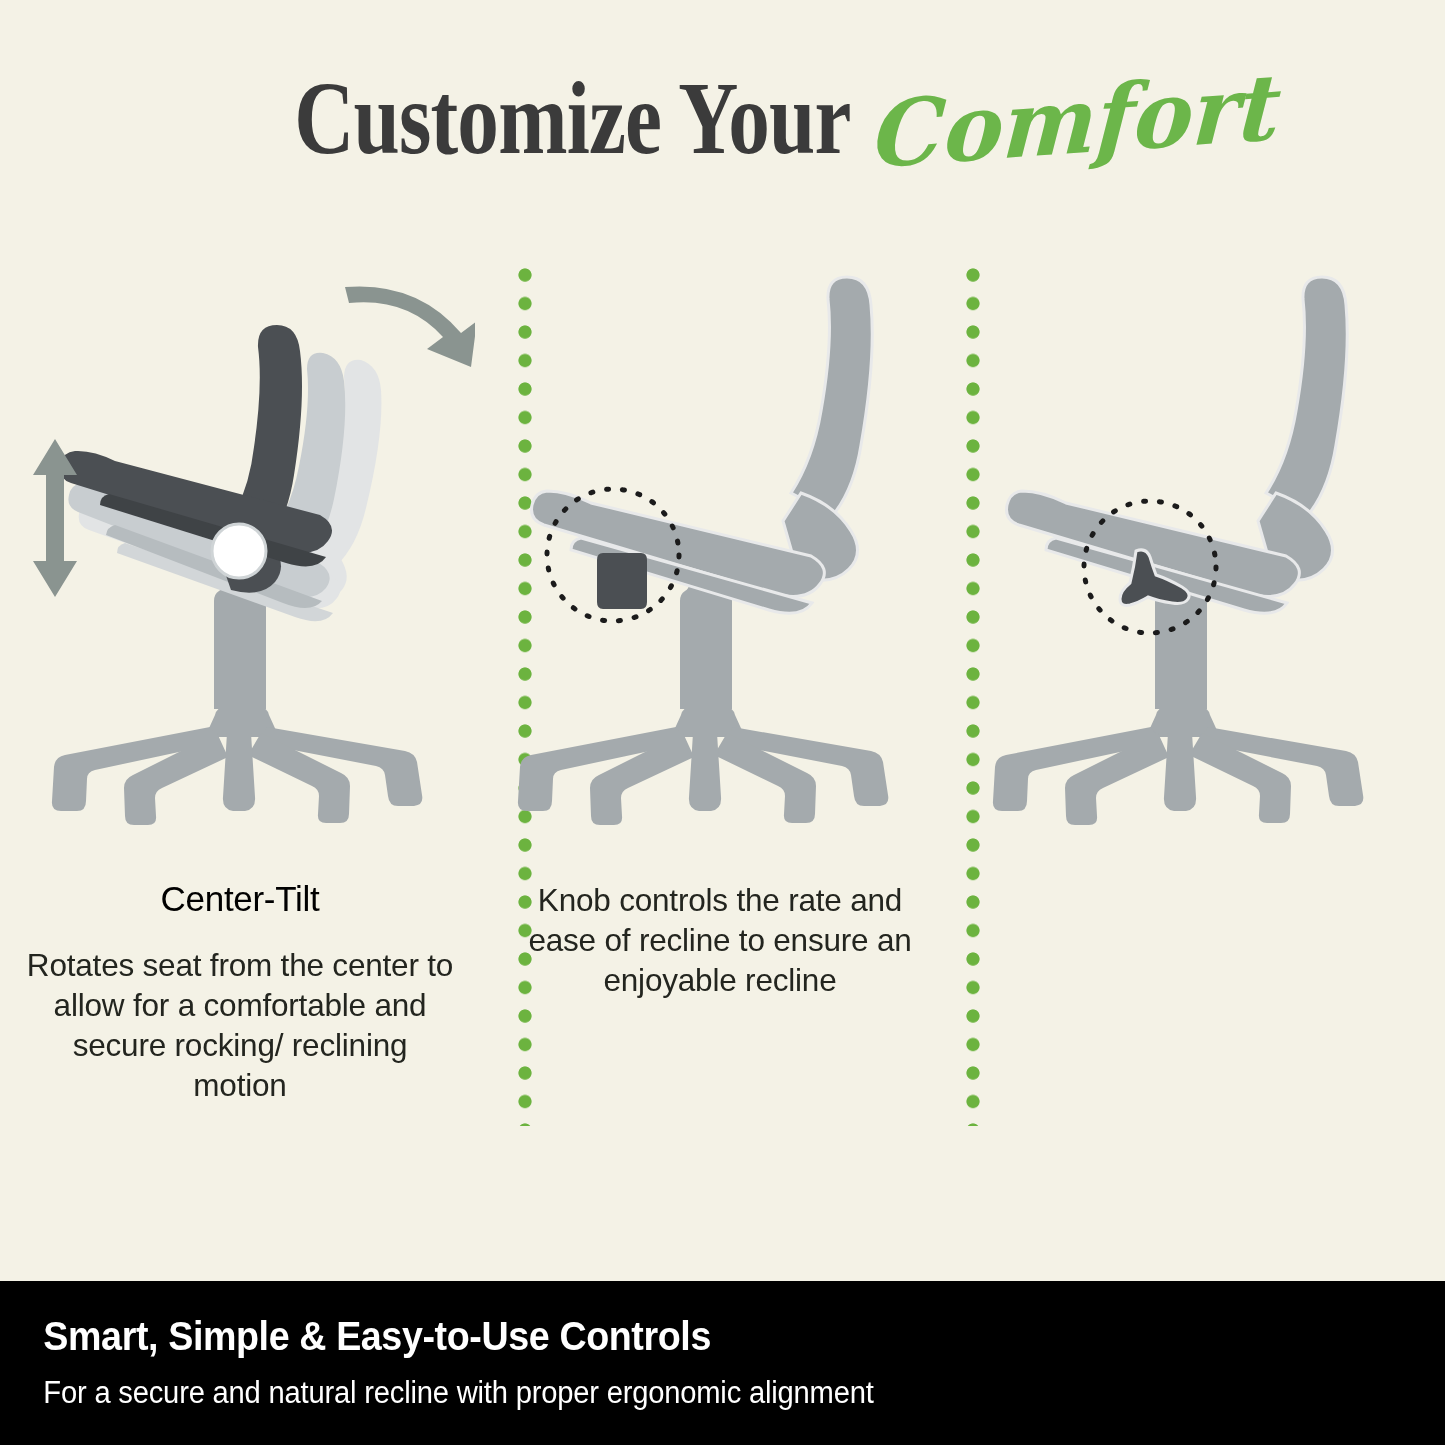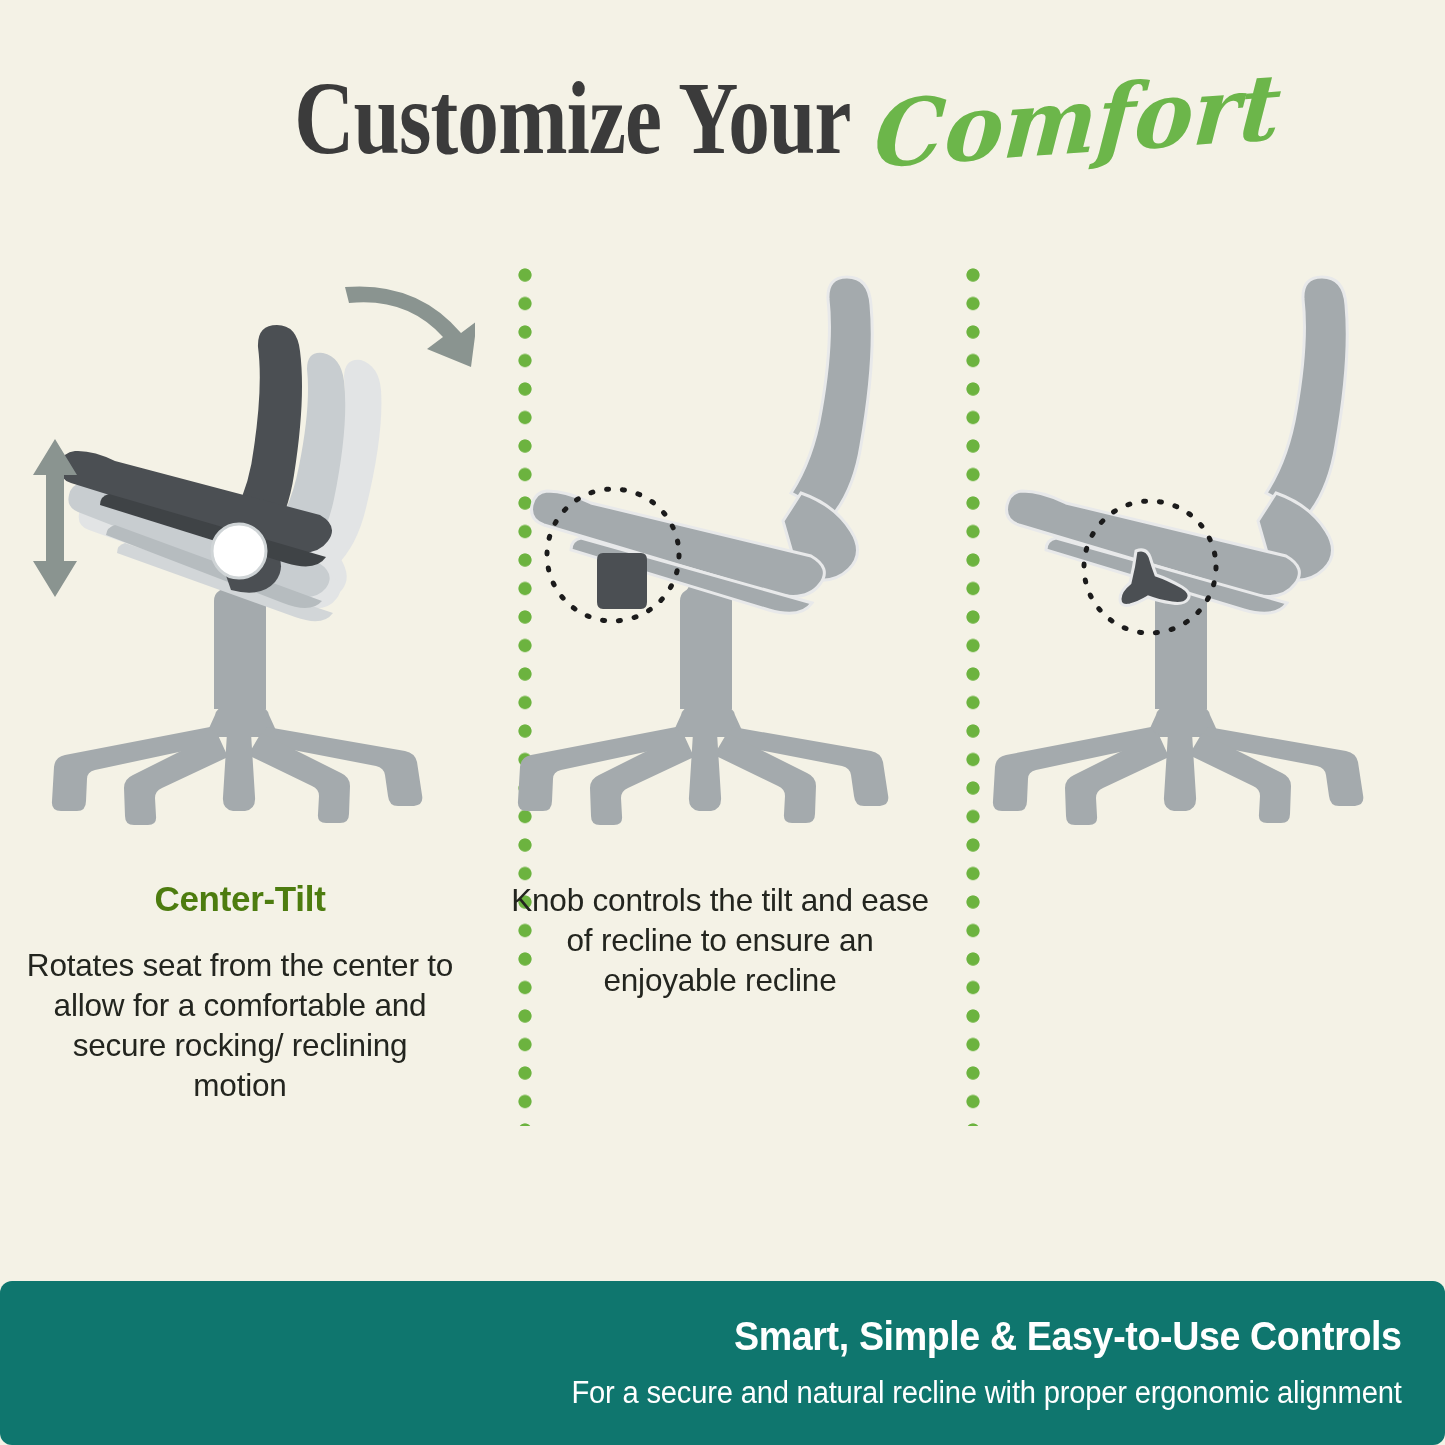--- a/index.html
+++ b/index.html
@@ -46,44 +46,43 @@
   .col{position:absolute;top:0;width:470px;height:1000px;}
   .col-0{left:5px;}
   .col-1{left:485px;}
   .col-2{left:960px;}
 
   .art{position:absolute;left:0;top:0;width:470px;height:600px;}
   .art svg{display:block;width:470px;height:600px;}
 
   .caption{position:absolute;left:20px;top:625px;width:430px;text-align:center;}
   .cap-title{
-    font-size:35px;font-weight:bold;color:#4d7c0f;
+    font-size:35px;font-weight:normal;color:#000000;
     letter-spacing:-.3px;margin:0 0 26px 0;line-height:1.1;
   }
   .cap-body{
     font-size:31.5px;color:#23251f;line-height:1.27;
     letter-spacing:-.2px;margin:0;text-align:center;
   }
 
   
   .divider{
     position:absolute;top:268px;width:14px;height:858px;
     background-image:radial-gradient(circle at 7px 7px, #6cb33f 6.2px, rgba(108,179,63,0) 7px);
     background-size:14px 28.5px;
     background-repeat:repeat-y;
   }
   .div-1{left:518px;}
   .div-2{left:966px;}
 
   
   .band{
     position:absolute;left:0;top:1281px;width:1445px;height:164px;
-    background:#0f766e;
-    text-align:right;
-    border-radius:12px;
+    background:#000000;
+    text-align:left;
   }
   .band-title{
     margin:0;padding-top:33px;
     font-size:40px;font-weight:bold;color:#ffffff;
     letter-spacing:-.4px;
     transform:scaleX(.94);
   }
   .band-sub{
     margin:0;padding-top:16px;
     font-size:31px;color:#ffffff;font-weight:normal;
@@ -192,21 +191,21 @@
             <path d="M96 283 q-10 2 -10 12 l198 60 q32 9 43 -7 l-231 -65 z" fill="#a4aaad" stroke="#e8e9ea" stroke-width="3"></path>
           </g>
 
           <g>
             <circle cx="128" cy="300" r="66" fill="none" stroke="#1b1b1b" stroke-width="5" stroke-linecap="round" stroke-dasharray="2 14"></circle>
             <path d="M118 298 h38 q6 0 6 7 v42 q0 7 -6 7 h-38 q-6 0 -6 -7 v-42 q0 -7 6 -7 z" fill="#4b4f53"></path>
           </g>
         </svg>
       </div>
       <div class="caption">
-        <p class="cap-body">Knob controls the tilt and ease of recline to ensure an enjoyable recline</p>
+        <p class="cap-body">Knob controls the rate and ease of recline to ensure an enjoyable recline</p>
       </div>
     </div>
 
     <div class="col col-2">
       <div class="art">
         <svg viewBox="0 0 470 600" xmlns="http://www.w3.org/2000/svg">
           <g>
             <path d="M196 452 h44 q8 0 10 8 l10 22 h-74 l10 -22 q2 -8 10 -8 z" fill="#a4aaad"></path>
             <path d="M191 472 L46 500 q-10 2 -11 12 l-2 34 q-1 10 9 10 h16 q9 0 9 -10 l1 -22 q0 -7 8 -9 L202 488 Z" fill="#a4aaad"></path>
             <path d="M248 472 L386 496 q10 2 12 11 l5 33 q2 10 -8 11 h-16 q-9 0 -10 -10 l-3 -21 q-1 -7 -9 -9 L238 488 Z" fill="#a4aaad"></path>

